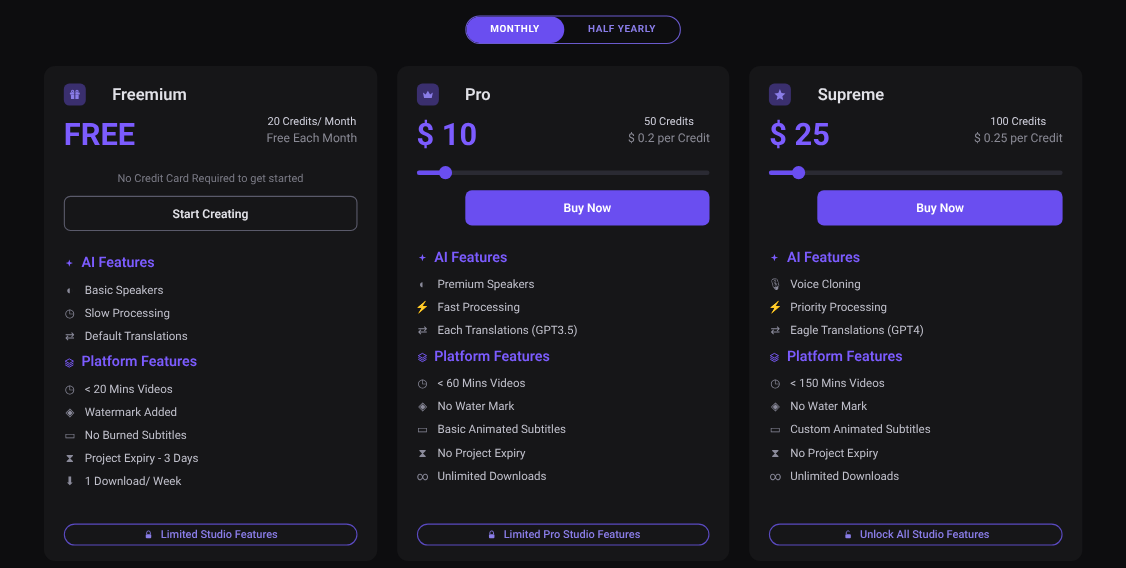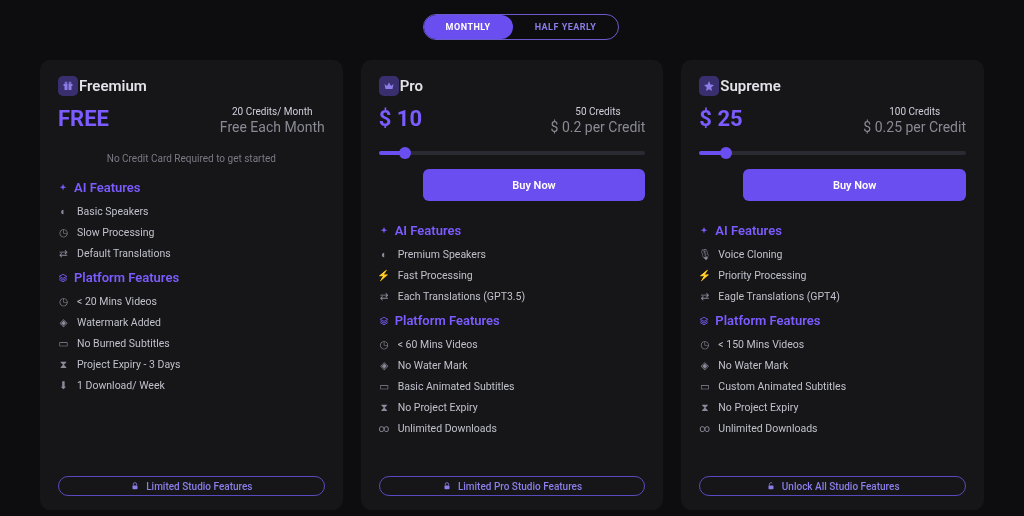--- a/index.html
+++ b/index.html
@@ -46,21 +46,21 @@
     background: #161618;
     border-radius: 10px;
     padding: 16px 18px 14px 18px;
     display: flex;
     flex-direction: column;
     min-height: 450px;
   }
   .card-head {
     display: flex;
     align-items: center;
-    gap: 1px;
+    gap: 24px;
     margin-bottom: 10px;
   }
   .plan-icon {
     width: 20px;
     height: 20px;
     border-radius: 5px;
     background: #3a2f6e;
     display: flex;
     align-items: center;
     justify-content: center;
@@ -72,31 +72,31 @@
     font-weight: 600;
   }
   .price-row {
     display: flex;
     justify-content: space-between;
     align-items: flex-start;
     margin-bottom: 8px;
   }
   .price {
     color: #7c5cff;
-    font-size: 22px;
+    font-size: 28px;
     font-weight: 700;
   }
   .price-right {
     text-align: center;
     font-size: 10px;
     color: #cfcfdb;
   }
   .price-right .sub {
     color: #8a8a95;
-    font-size: 14px;
+    font-size: 11px;
     margin-top: 2px;
   }
   .note {
     text-align: center;
     color: #7a7a85;
     font-size: 10px;
     margin: 10px 0 10px 0;
   }
   .slider {
     position: relative;
@@ -210,20 +210,21 @@
       <span class="plan-name">Freemium</span>
     </div>
     <div class="price-row">
       <div class="price">FREE</div>
       <div class="price-right">
         <div>20 Credits/ Month</div>
         <div class="sub">Free Each Month</div>
       </div>
     </div>
     <div class="note">No Credit Card Required to get started</div>
+    <div class="cta outline">Start Creating</div>
 
     <div class="section-head">
       <svg viewBox="0 0 24 24" fill="#7c5cff">
           <path d="M12 2l2 6 6 2-6 2-2 6-2-6-6-2 6-2z"></path>
         </svg>
       <span>AI Features</span>
     </div>
     <div class="feat">
         <span class="ico">◐</span>
         <span>Basic Speakers</span>

